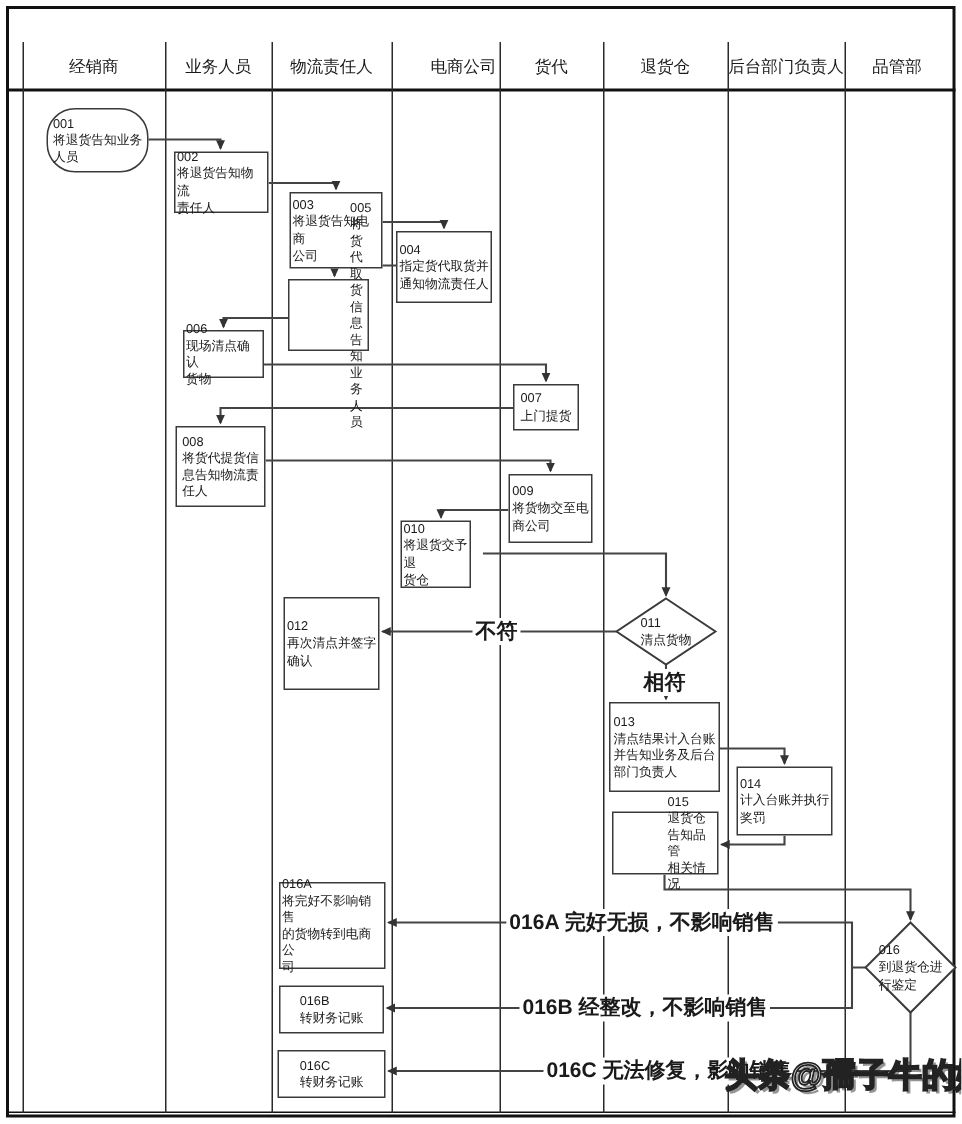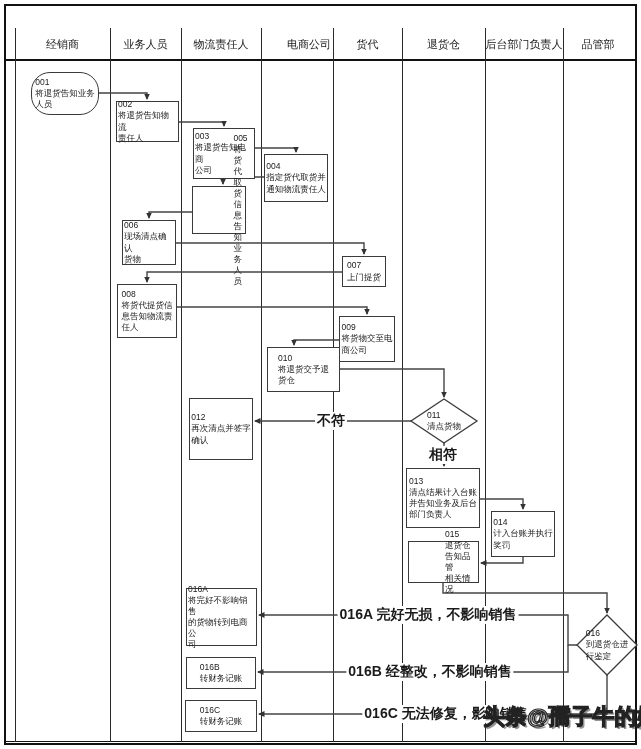--- a/index.html
+++ b/index.html
@@ -97,33 +97,33 @@
 责任人</div>
       <div class="node process" style="left: 193px; top: 128px; width: 62px; height: 51px;">003
 将退货告知电商
 公司</div>
       <div class="node process" style="left: 264px; top: 154px; width: 64px; height: 48px;">004
 指定货代取货并
 通知物流责任人</div>
       <div class="node process" style="left: 192px; top: 186px; width: 54px; height: 48px; padding-left: 44px;">005
 将货代取货信息
 告知业务人员</div>
-      <div class="node process" style="left: 122px; top: 220px; width: 54px; height: 45px;">006
+      <div class="node process" style="left: 122px; top: 220px; width: 54px; height: 32px;">006
 现场清点确认
 货物</div>
       <div class="node process" style="left: 342px; top: 256px; width: 44px; height: 31px;">007
 上门提货</div>
       <div class="node process" style="left: 117px; top: 284px; width: 60px; height: 54px;">008
 将货代提货信
 息告知物流责
 任人</div>
       <div class="node process" style="left: 339px; top: 316px; width: 56px; height: 46px;">009
 将货物交至电
 商公司</div>
-      <div class="node process" style="left: 267px; top: 347px; width: 73px; height: 45px;">010
+      <div class="node process" style="left: 267px; top: 347px; width: 47px; height: 45px;">010
 将退货交予退
 货仓</div>
       <div class="node decision" style="left: 411px; top: 399px; width: 66px; height: 44px;">011
 清点货物</div>
       <div class="node process" style="left: 189px; top: 398px; width: 64px; height: 62px;">012
 再次清点并签字
 确认</div>
       <div class="node process" style="left: 406px; top: 468px; width: 74px; height: 60px;">013
 清点结果计入台账
 并告知业务及后台

